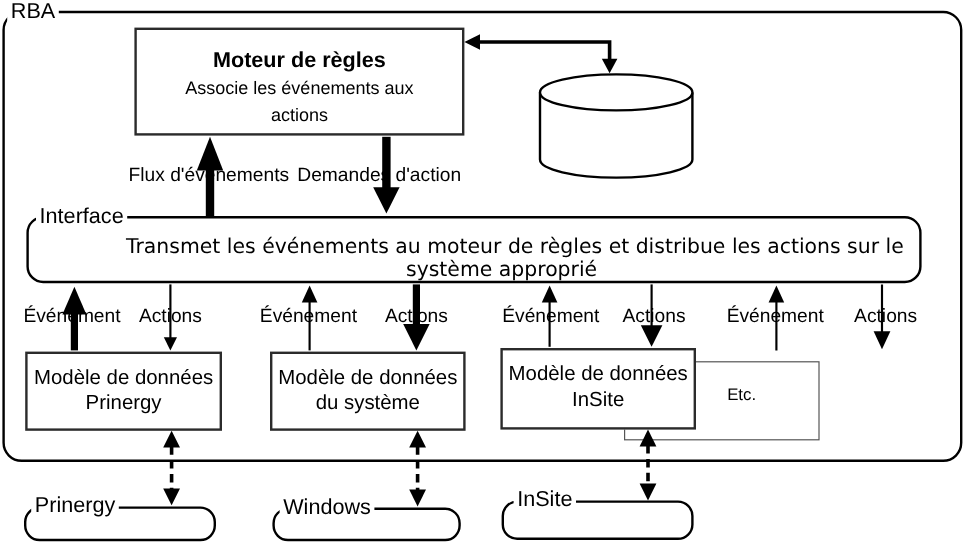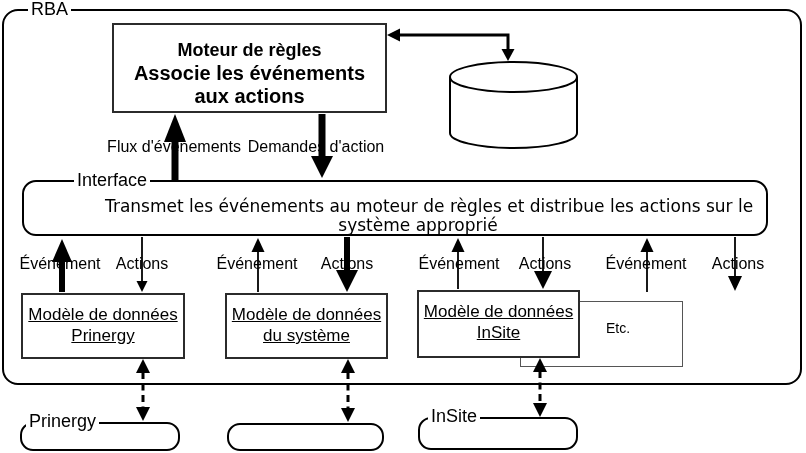--- a/index.html
+++ b/index.html
@@ -7,44 +7,44 @@
     position:relative;width:806px;height:453px;background:#fff;overflow:hidden;
     font-family:"Liberation Sans",sans-serif;color:#000;
   }
   .abs{position:absolute;}
   .frame{border:2px solid #000;border-radius:16px;background:transparent;}
   .framelabel{background:#fff;padding:0 3px;font-size:18px;line-height:20px;white-space:nowrap;z-index:6;}
   .box{border:2px solid #2b2b2b;background:#fff;box-sizing:border-box;}
   .center-col{display:flex;flex-direction:column;align-items:center;justify-content:flex-start;text-align:center;}
   .lbl{font-size:16px;line-height:16px;white-space:nowrap;transform:translateX(-50%);z-index:4;}
   .iface-line{font-family:"DejaVu Sans",sans-serif;font-size:17px;line-height:19px;white-space:nowrap;z-index:2;}
-  .model-text{font-size:17px;line-height:21px;padding-top:9px;text-decoration:underline;}
+  .model-text{font-size:17px;line-height:21px;padding-top:9px;}
   svg{position:absolute;left:0;top:0;z-index:5;pointer-events:none;}
   .syslabel{font-size:18px;}
 </style>
 </head>
 <body>
 
 <div id="canvas">
 
   <div class="abs frame" style="left:2px;top:9px;width:796px;height:372px;"></div>
-  <div class="abs framelabel" style="left:28px;top:-1px;">RBA</div>
+  <div class="abs framelabel" style="left:6px;top:-1px;">RBA</div>
 
   <div class="abs box center-col" style="left:112px;top:23px;width:275px;height:90px;padding-top:13px;">
     <div style="font-size:18px;font-weight:bold;line-height:24px;">Moteur de règles</div>
-    <div style="font-size:20px;line-height:23px;width:240px;font-weight:bold;">Associe les événements aux actions</div>
+    <div style="font-size:15px;line-height:23px;width:240px;">Associe les événements aux actions</div>
   </div>
 
   <div class="abs" style="left:513px;top:103px;transform:translateX(-50%);font-size:16px;background:#fff;padding:0 2px;z-index:4;white-space:nowrap;">Règles actives</div>
 
   <div class="abs lbl" style="left:174px;top:139px;">Flux d'événements</div>
   <div class="abs lbl" style="left:316px;top:139px;">Demandes d'action</div>
 
   <div class="abs" style="left:22px;top:180px;width:746px;height:56px;border:2px solid #000;border-radius:14px;box-sizing:border-box;background:#fff;"></div>
-  <div class="abs framelabel" style="left:30px;top:170px;margin-left:44px;">Interface</div>
+  <div class="abs framelabel" style="left:30px;top:170px;">Interface</div>
   <div class="abs iface-line" style="left:418px;top:216px;transform:translateX(-50%);">système approprié</div>
   <div class="abs iface-line" style="left:105px;top:197px;">Transmet les événements au moteur de règles et distribue les actions sur le</div>
 
   <div class="abs lbl" style="left:60px;top:256px;">Événement</div>
   <div class="abs lbl" style="left:142px;top:256px;">Actions</div>
   <div class="abs lbl" style="left:257px;top:256px;">Événement</div>
   <div class="abs lbl" style="left:347px;top:256px;">Actions</div>
   <div class="abs lbl" style="left:459px;top:256px;">Événement</div>
   <div class="abs lbl" style="left:545px;top:256px;">Actions</div>
   <div class="abs lbl" style="left:646px;top:256px;">Événement</div>
@@ -63,20 +63,21 @@
   </div>
   <div class="abs box center-col model-text" style="left:417px;top:290px;width:163px;height:68px;z-index:2;">
     <div>Modèle de données</div>
     <div>InSite</div>
   </div>
 
   <div class="abs" style="left:20px;top:422px;width:160px;height:29px;border:2px solid #000;border-radius:13px;box-sizing:border-box;"></div>
   <div class="abs framelabel syslabel" style="left:26px;top:411px;">Prinergy</div>
 
   <div class="abs" style="left:227px;top:423px;width:157px;height:28px;border:2px solid #000;border-radius:13px;box-sizing:border-box;"></div>
+  <div class="abs framelabel syslabel" style="left:233px;top:412px;">Windows</div>
 
   <div class="abs" style="left:418px;top:417px;width:160px;height:33px;border:2px solid #000;border-radius:13px;box-sizing:border-box;"></div>
   <div class="abs framelabel syslabel" style="left:428px;top:406px;">InSite</div>
 
   <svg width="806" height="453" viewBox="0 0 806 453">
 
     <g>
       <path d="M450 77 L450 133 A63.5 15 0 0 0 577 133 L577 77" fill="#fff" stroke="#000" stroke-width="2"></path>
       <ellipse cx="513.5" cy="77" rx="63.5" ry="15" fill="#fff" stroke="#000" stroke-width="2"></ellipse>
     </g>

